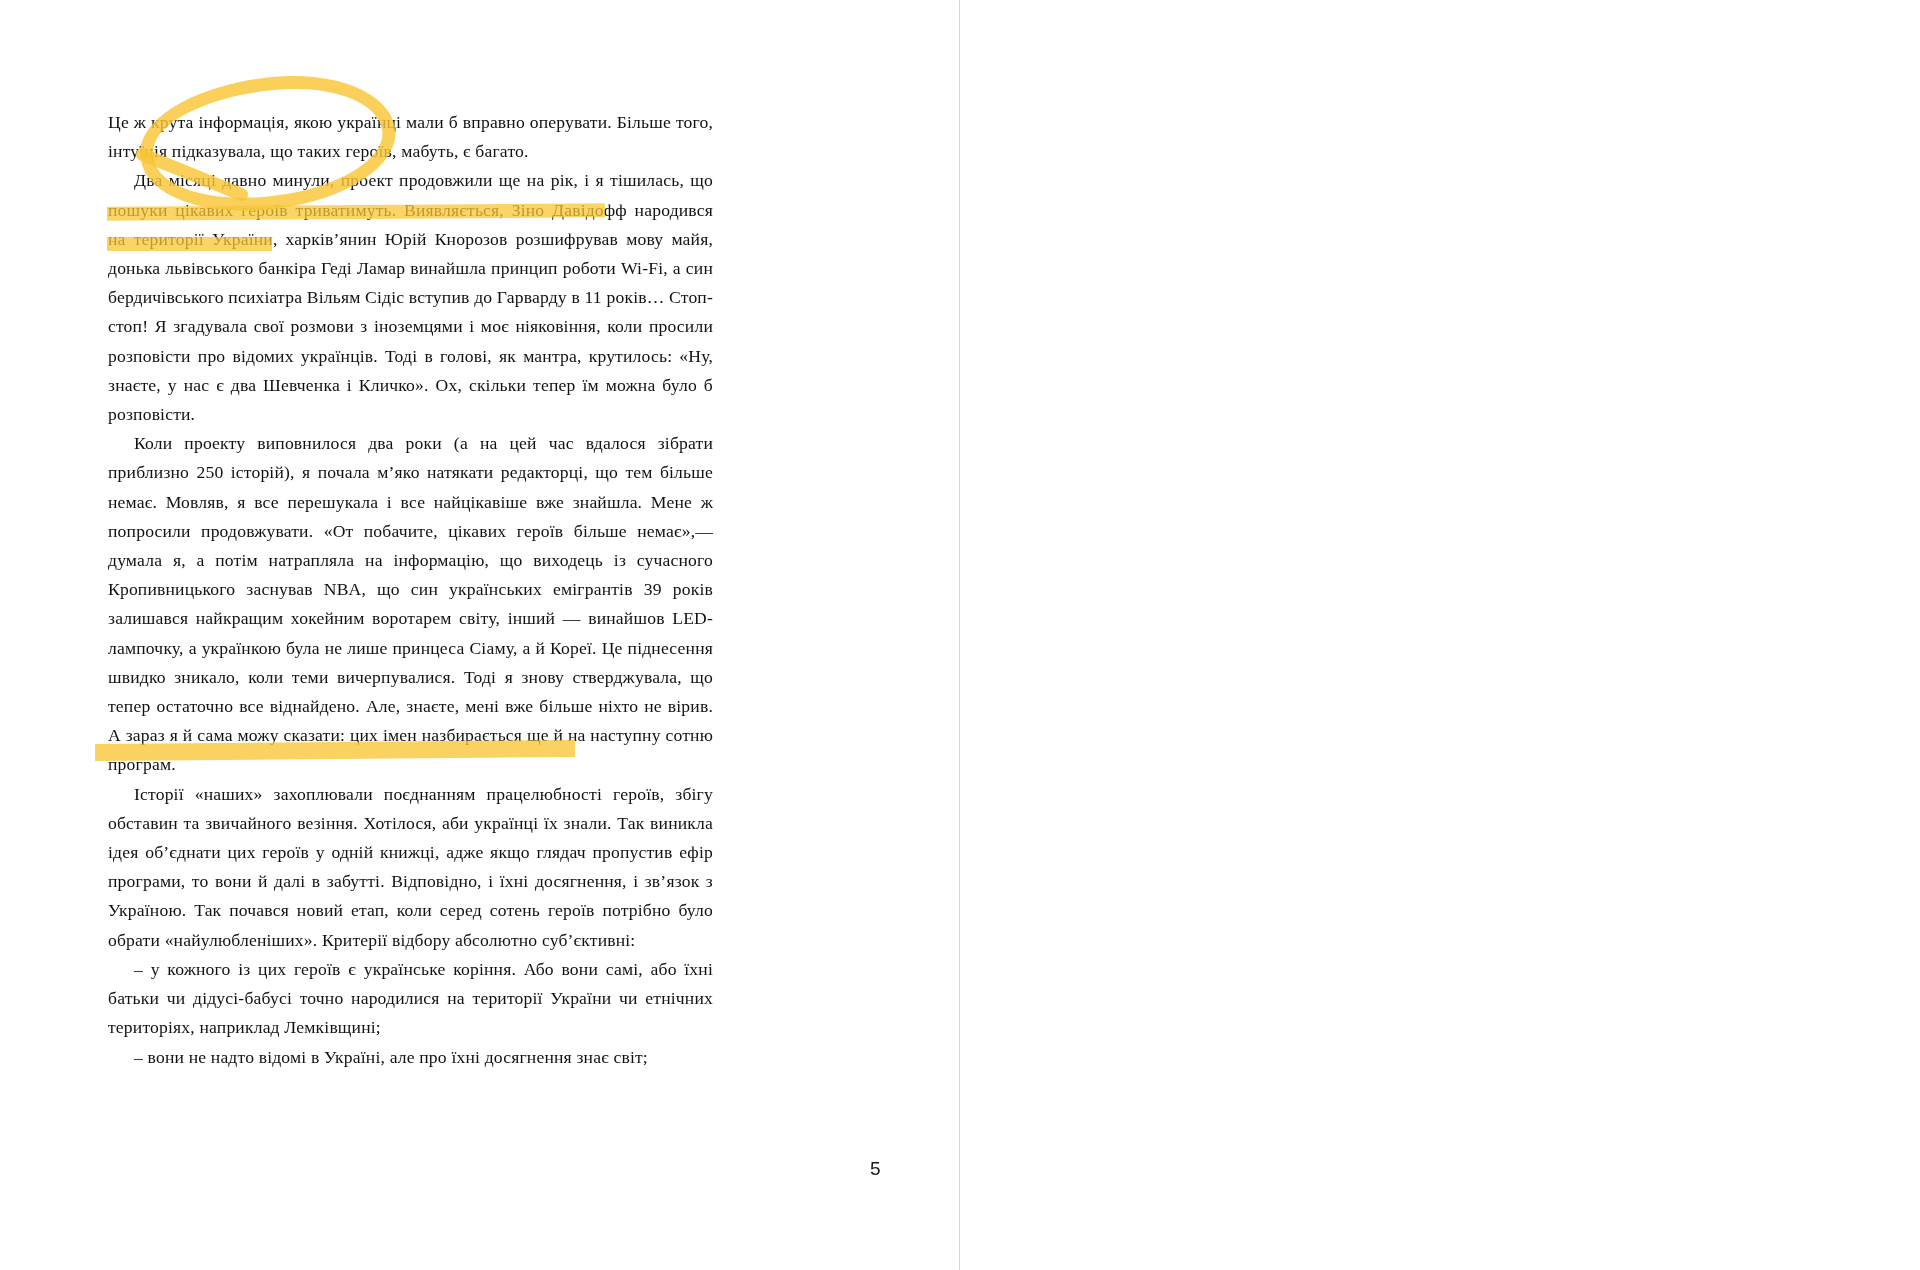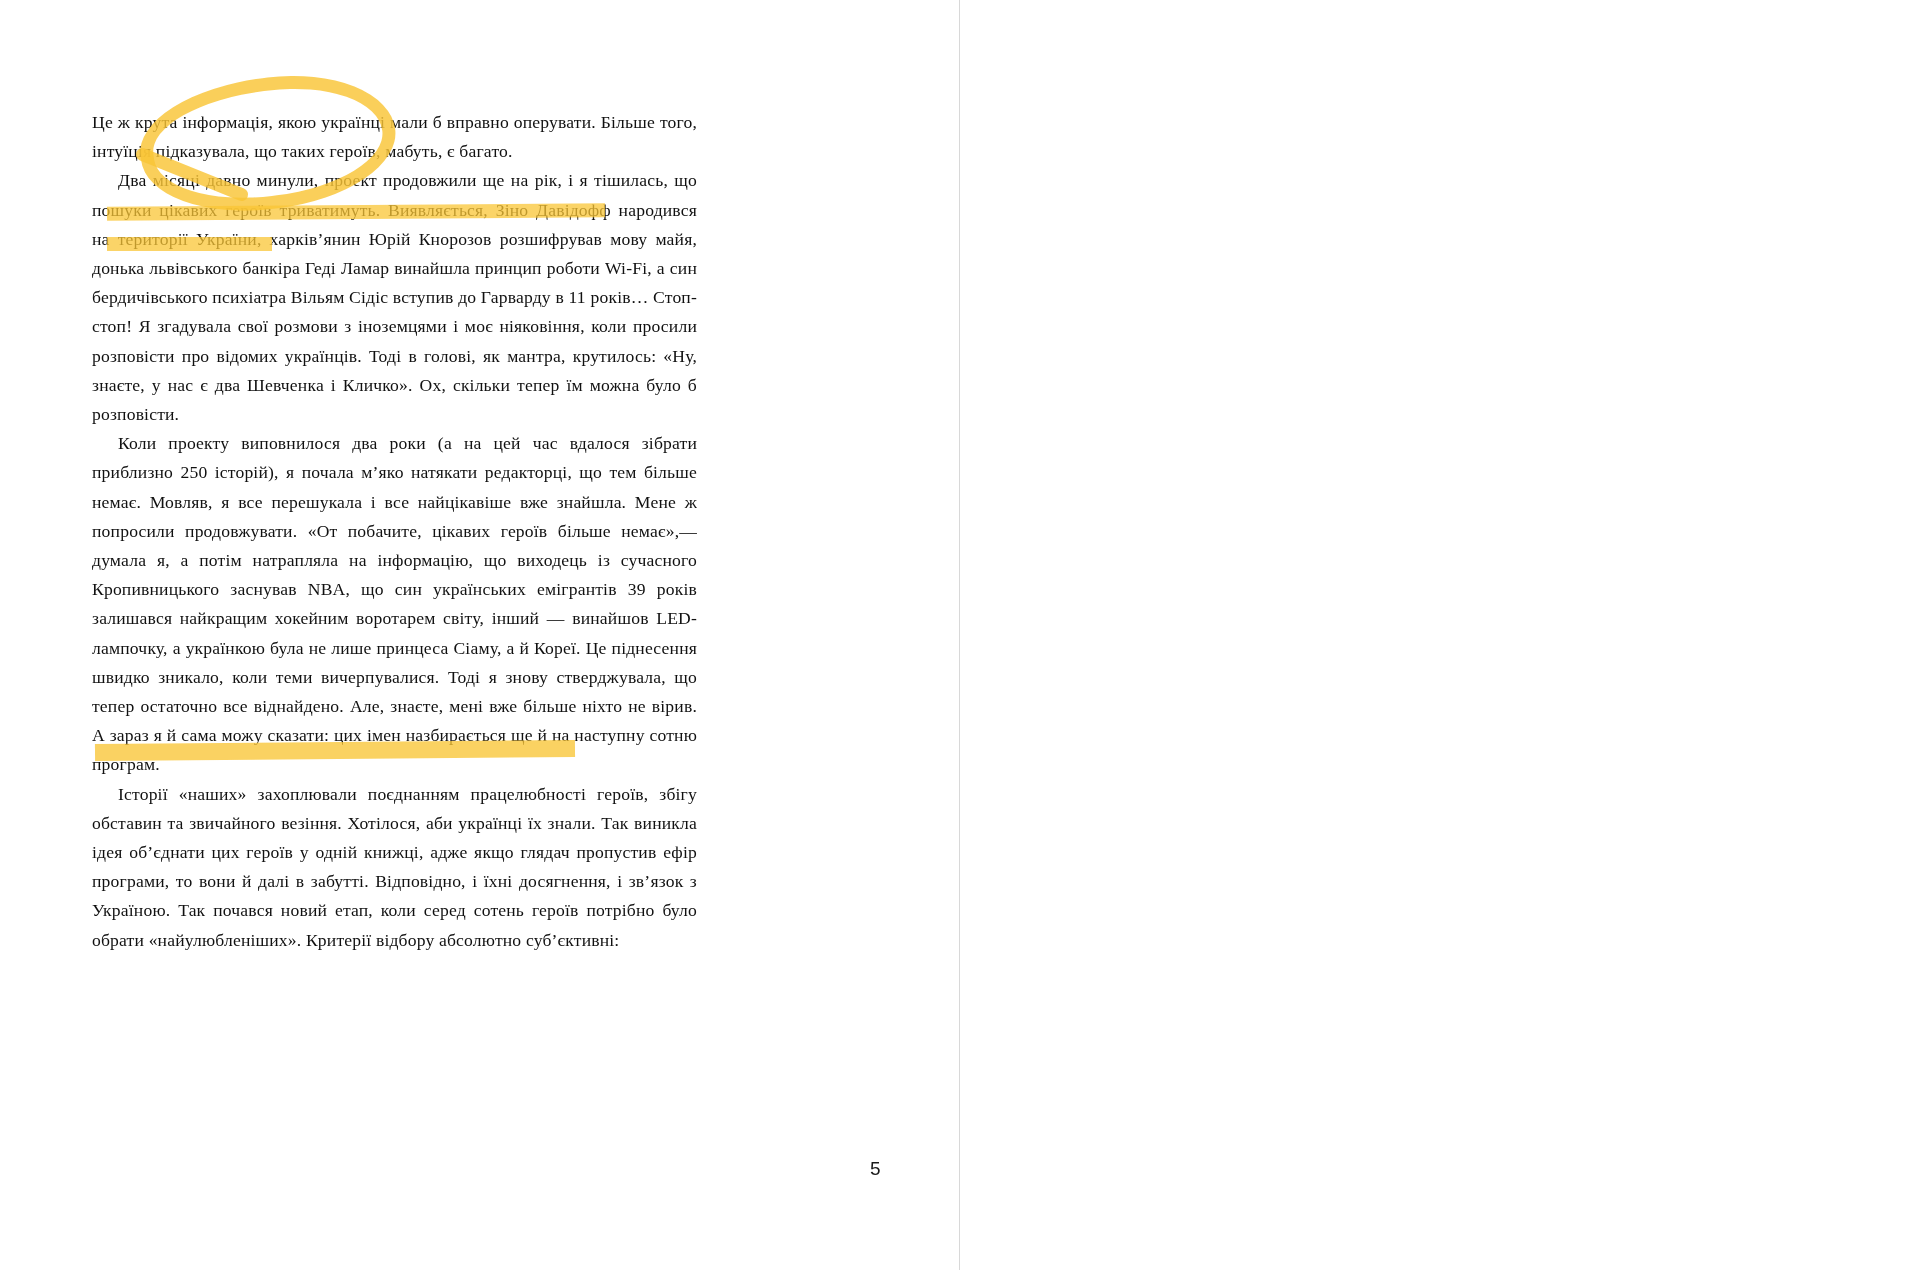--- a/index.html
+++ b/index.html
@@ -38,21 +38,21 @@
     position: absolute;
     top: 108px;
     font-size: 17.6px;
     line-height: 29.2px;
     text-align: justify;
     text-justify: inter-word;
     hyphens: manual;
     letter-spacing: 0.01em;
   }
   .page-left .text-col {
-    left: 92px;
+    left: 108px;
     width: 605px;
   }
   p {
     margin: 0;
   }
   p.indent {
     text-indent: 26px;
   }
   p.dash {
     text-indent: 26px;
@@ -118,20 +118,22 @@
 <body>
 
 <div class="spread">
 
   <div class="page page-left">
     <div class="text-col">
       <p class="body">Це ж крута інформація, якою українці мали б вправно оперувати. Більше того, інтуїція підказувала, що таких героїв, мабуть, є багато.</p>
       <p class="body indent">Два місяці давно минули, проект продовжили ще на рік, і я тішилась, що пошуки цікавих героїв триватимуть. Виявляється, Зіно Давідофф народився на території України, харків’янин Юрій Кнорозов розшифрував мову майя, донька львівського банкіра Геді Ламар винайшла принцип роботи Wi-Fi, а син бердичівського психіатра Вільям Сідіс вступив до Гарварду в 11 років… Стоп-стоп! Я згадувала свої розмови з іноземцями і моє ніяковіння, коли просили розповісти про відомих українців. Тоді в голові, як мантра, крутилось: «Ну, знаєте, у нас є два Шевченка і Кличко». Ох, скільки тепер їм можна було б розповісти.</p>
       <p class="body indent">Коли проекту виповнилося два роки (а на цей час вдалося зібрати приблизно 250 історій), я почала м’яко натякати редакторці, що тем більше немає. Мовляв, я все перешукала і все найцікавіше вже знайшла. Мене ж попросили продовжувати. «От побачите, цікавих героїв більше немає»,— думала я, а потім натрапляла на інформацію, що виходець із сучасного Кропивницького заснував NBA, що син українських емігрантів 39 років залишався найкращим хокейним воротарем світу, інший — винайшов LED-лампочку, а українкою була не лише принцеса Сіаму, а й Кореї. Це піднесення швидко зникало, коли теми вичерпувалися. Тоді я знову стверджувала, що тепер остаточно все віднайдено. Але, знаєте, мені вже більше ніхто не вірив. А зараз я й сама можу сказати: цих імен назбирається ще й на наступну сотню програм.</p>
       <p class="body indent">Історії «наших» захоплювали поєднанням працелюбності героїв, збігу обставин та звичайного везіння. Хотілося, аби українці їх знали. Так виникла ідея об’єднати цих героїв у одній книжці, адже якщо глядач пропустив ефір програми, то вони й далі в забутті. Відповідно, і їхні досягнення, і зв’язок з Україною. Так почався новий етап, коли серед сотень героїв потрібно було обрати «найулюбленіших». Критерії відбору абсолютно суб’єктивні:</p>
+      <p class="body dash">– у кожного із цих героїв є українське коріння. Або вони самі, або їхні батьки чи дідусі-бабусі точно народилися на території України чи етнічних територіях, наприклад Лемківщині;</p>
+      <p class="body dash">– вони не надто відомі в Україні, але про їхні досягнення знає світ;</p>
     </div>
 
     <div class="mark mark-circle"></div>
     <div class="mark mark-tail"></div>
     <div class="mark mark-strike1"></div>
     <div class="mark mark-strike2"></div>
     <div class="mark mark-strike3"></div>
 
     <div class="folio">5</div>
   </div>

